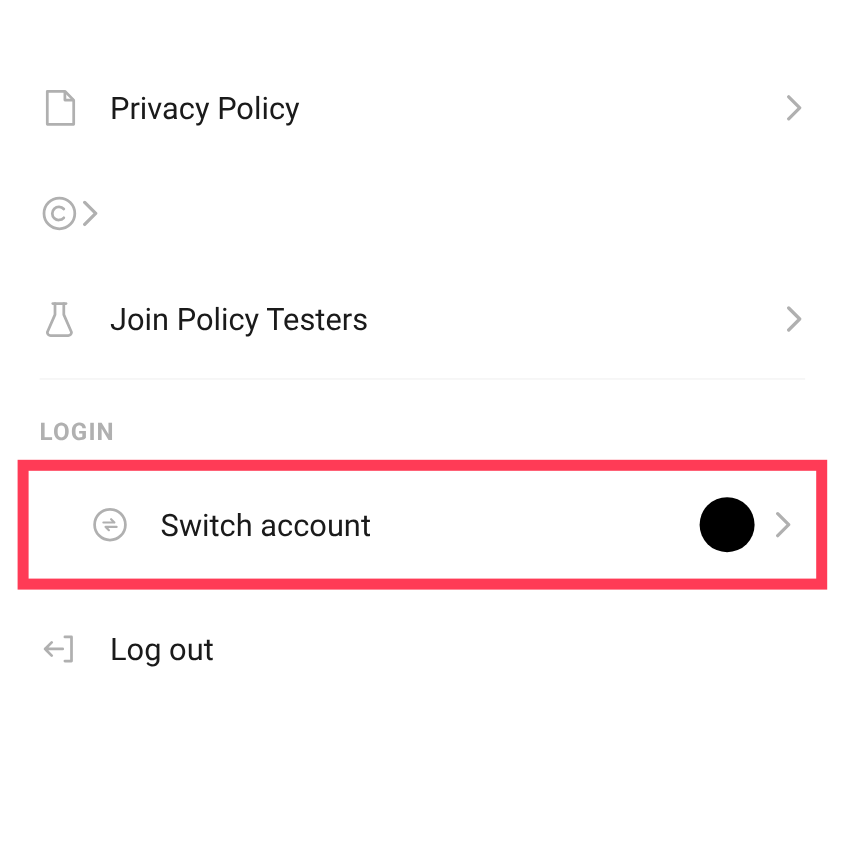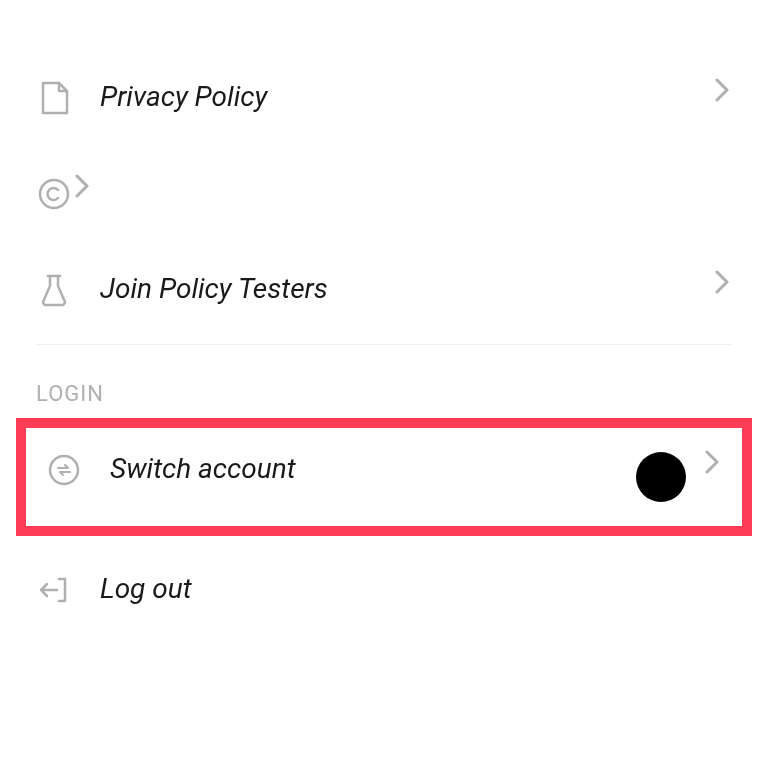--- a/index.html
+++ b/index.html
@@ -9,24 +9,24 @@
     }
     body {
       width: 768px;
       height: 768px;
       background: #ffffff;
       font-family: -apple-system, BlinkMacSystemFont, 'Segoe UI', Roboto, Helvetica, Arial, sans-serif;
       padding-top: 50px;
     }
     .list-item {
       display: flex;
+      align-items: center;
       padding: 30px 36px 30px 36px;
       cursor: pointer;
       position: relative;
-      font-style: italic;
     }
     .icon-wrap {
       width: 36px;
       height: 36px;
       display: flex;
       align-items: center;
       justify-content: center;
       flex-shrink: 0;
     }
     .item-label {
@@ -47,33 +47,34 @@
     .divider {
       height: 1px;
       background: #f0f0f0;
       margin: 6px 36px;
     }
     .section-header {
       font-size: 22px;
       color: #b0b0b0;
       letter-spacing: 1px;
       padding: 30px 36px 6px 36px;
-      font-weight: 400;
+      font-weight: 700;
     }
     .avatar {
       width: 50px;
       height: 50px;
       border-radius: 50%;
       background: #000000;
       margin-right: 16px;
       flex-shrink: 0;
     }
     .highlight-box {
       border: 10px solid #ff3b56;
       margin: 6px 16px;
+      padding-left: 36px;
     }
     .highlight-box .list-item {
       padding: 24px 20px 24px 20px;
     }
     svg {
       display: block;
     }
   </style>
 </head>
 <body>

